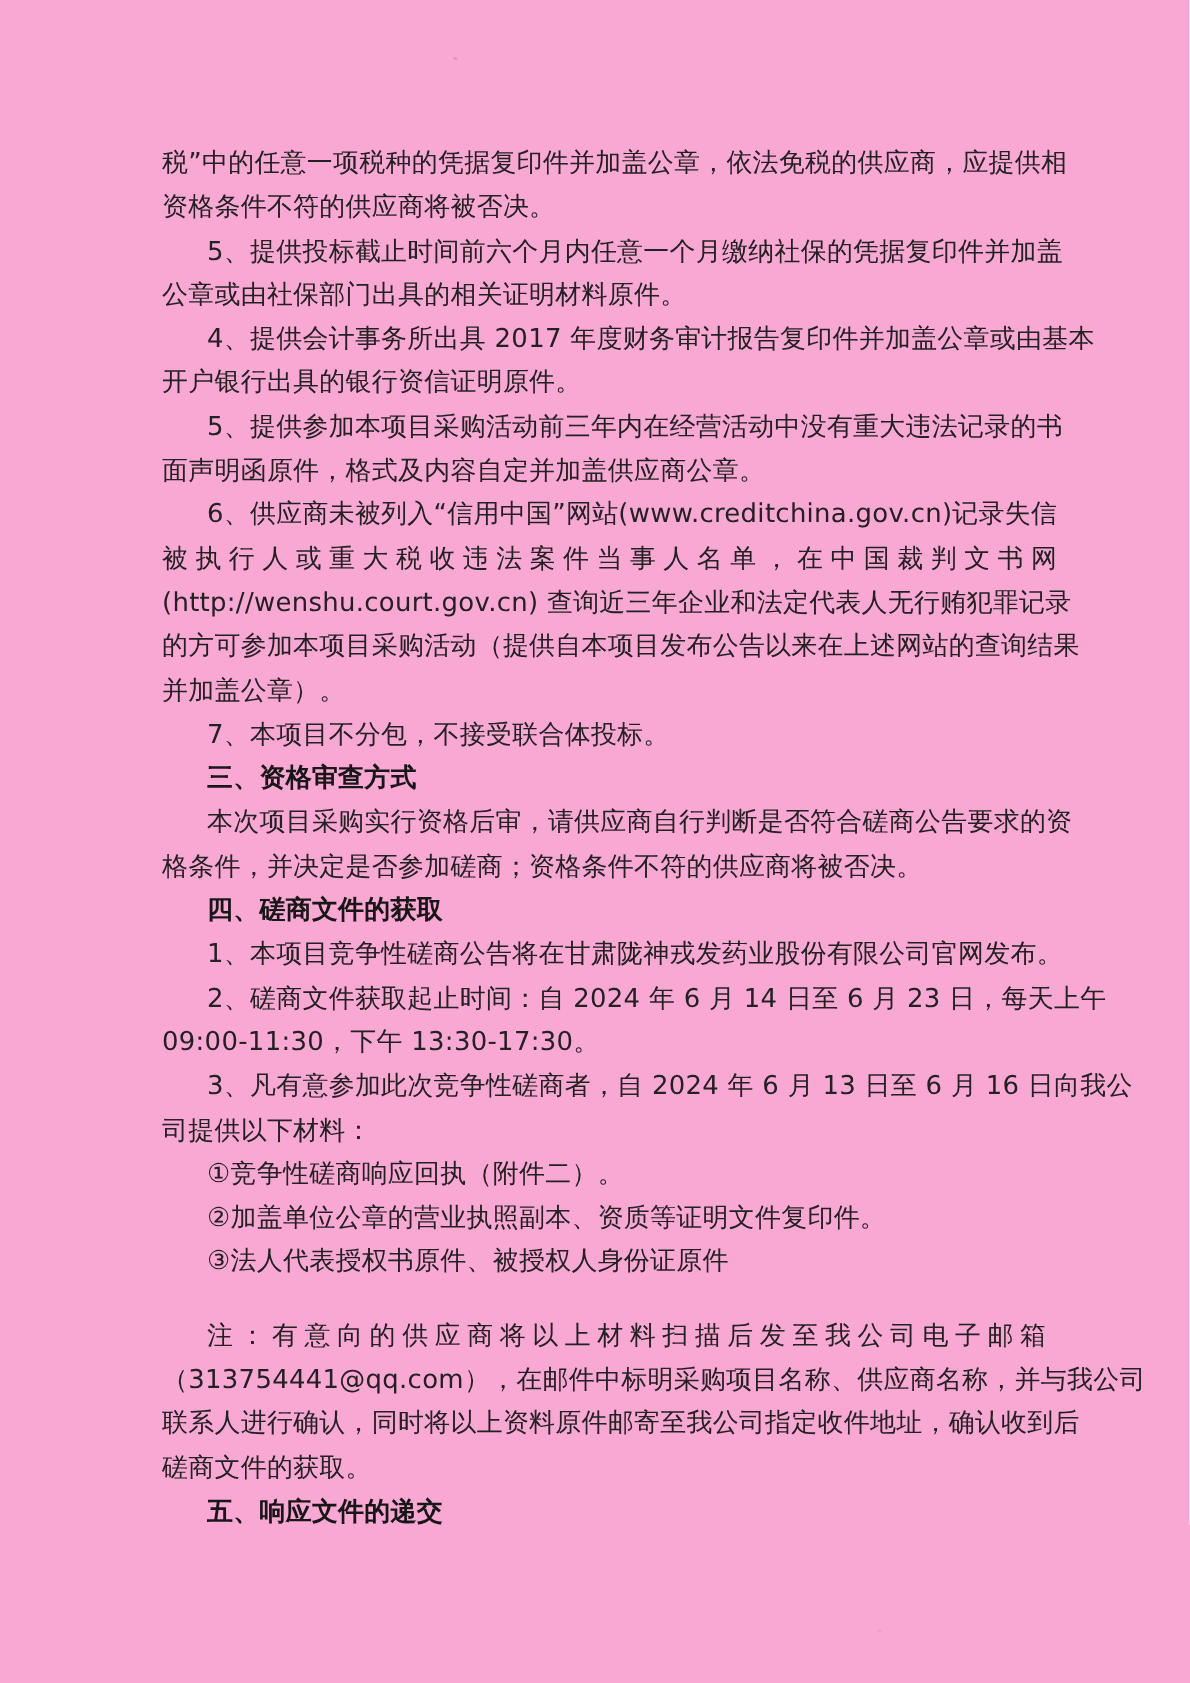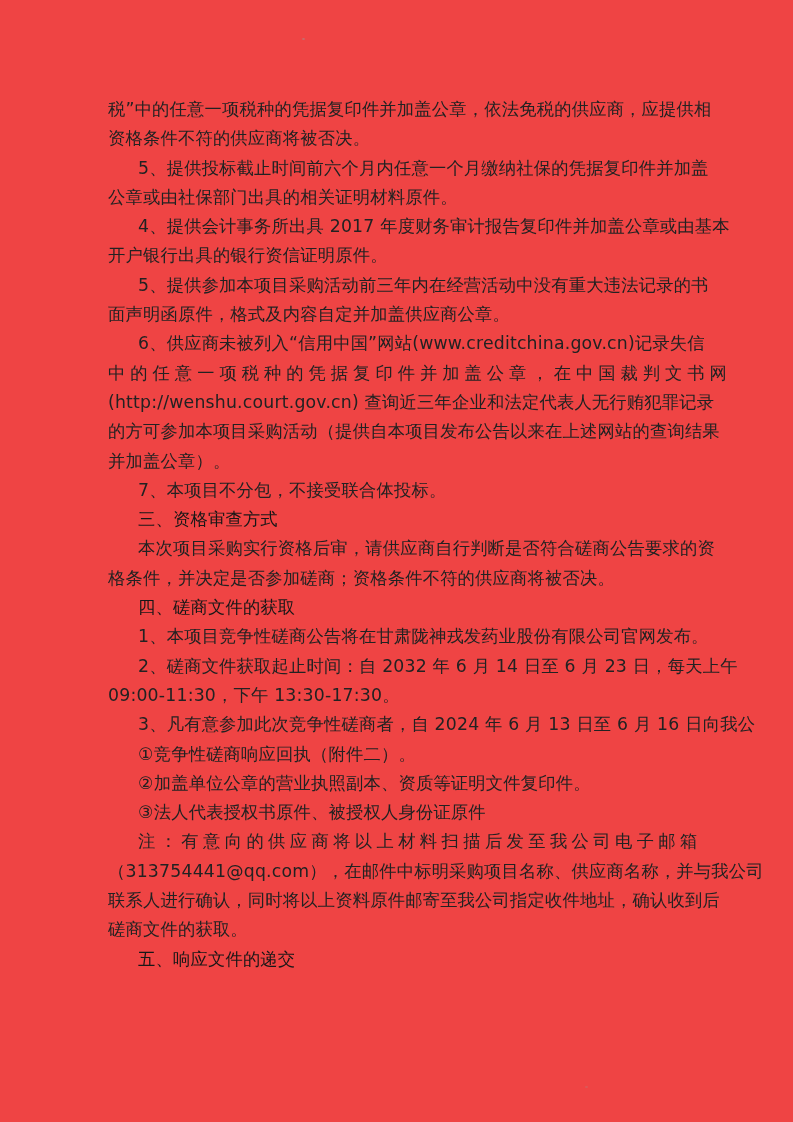--- a/index.html
+++ b/index.html
@@ -4,21 +4,21 @@
 <style>
   html, body {
     margin: 0;
     padding: 0;
     background: #ffffff;
   }
   .page {
     position: relative;
     width: 793px;
     height: 1122px;
-    background: #ef4444;
+    background: #f9a8d4;
     overflow: hidden;
     font-family: "DejaVu Sans", sans-serif;
   }
   .text-block {
     position: absolute;
     left: 108px;
     top: 95px;
     width: 612px;
     font-size: 17.3px;
     line-height: 29.3px;
@@ -26,28 +26,29 @@
     letter-spacing: 0.2px;
   }
   .line {
     min-height: 29.3px;
     white-space: nowrap;
   }
   .line.indent {
     padding-left: 30px;
   }
   .line.bold {
-    font-weight: normal;
+    font-weight: bold;
     color: #171717;
   }
   .line.spread {
     letter-spacing: 5px;
   }
   .line.indent.spread {
     letter-spacing: 4.4px;
+    margin-top: 20px;
   }
   .line.gap {
   }
   .speck {
     position: absolute;
     border-radius: 50%;
     background: #9a9a9a;
     opacity: 0.45;
   }
   .speck.s1 { left: 302px; top: 38px; width: 3px; height: 2px; }
@@ -62,33 +63,34 @@
   <div class="text-block">
       <div class="line">税”中的任意一项税种的凭据复印件并加盖公章，依法免税的供应商，应提供相</div>
       <div class="line">资格条件不符的供应商将被否决。</div>
       <div class="line indent">5、提供投标截止时间前六个月内任意一个月缴纳社保的凭据复印件并加盖</div>
       <div class="line">公章或由社保部门出具的相关证明材料原件。</div>
       <div class="line indent">4、提供会计事务所出具 2017 年度财务审计报告复印件并加盖公章或由基本</div>
       <div class="line">开户银行出具的银行资信证明原件。</div>
       <div class="line indent">5、提供参加本项目采购活动前三年内在经营活动中没有重大违法记录的书</div>
       <div class="line">面声明函原件，格式及内容自定并加盖供应商公章。</div>
       <div class="line indent">6、供应商未被列入“信用中国”网站(www.creditchina.gov.cn)记录失信</div>
-      <div class="line spread">中的任意一项税种的凭据复印件并加盖公章，在中国裁判文书网</div>
+      <div class="line spread">被执行人或重大税收违法案件当事人名单，在中国裁判文书网</div>
       <div class="line">(http://wenshu.court.gov.cn) 查询近三年企业和法定代表人无行贿犯罪记录</div>
       <div class="line">的方可参加本项目采购活动（提供自本项目发布公告以来在上述网站的查询结果</div>
       <div class="line">并加盖公章）。</div>
       <div class="line indent">7、本项目不分包，不接受联合体投标。</div>
       <div class="line indent bold">三、资格审查方式</div>
       <div class="line indent">本次项目采购实行资格后审，请供应商自行判断是否符合磋商公告要求的资</div>
       <div class="line">格条件，并决定是否参加磋商；资格条件不符的供应商将被否决。</div>
       <div class="line indent bold">四、磋商文件的获取</div>
       <div class="line indent">1、本项目竞争性磋商公告将在甘肃陇神戎发药业股份有限公司官网发布。</div>
-      <div class="line indent">2、磋商文件获取起止时间：自 2032 年 6 月 14 日至 6 月 23 日，每天上午</div>
+      <div class="line indent">2、磋商文件获取起止时间：自 2024 年 6 月 14 日至 6 月 23 日，每天上午</div>
       <div class="line">09:00-11:30，下午 13:30-17:30。</div>
       <div class="line indent">3、凡有意参加此次竞争性磋商者，自 2024 年 6 月 13 日至 6 月 16 日向我公</div>
+      <div class="line">司提供以下材料：</div>
       <div class="line indent">①竞争性磋商响应回执（附件二）。</div>
       <div class="line indent">②加盖单位公章的营业执照副本、资质等证明文件复印件。</div>
       <div class="line indent">③法人代表授权书原件、被授权人身份证原件</div>
       <div class="line indent spread">注：有意向的供应商将以上材料扫描后发至我公司电子邮箱</div>
       <div class="line">（313754441@qq.com），在邮件中标明采购项目名称、供应商名称，并与我公司</div>
       <div class="line">联系人进行确认，同时将以上资料原件邮寄至我公司指定收件地址，确认收到后</div>
       <div class="line">磋商文件的获取。</div>
       <div class="line indent bold gap">五、响应文件的递交</div>
     </div>
 </div>

